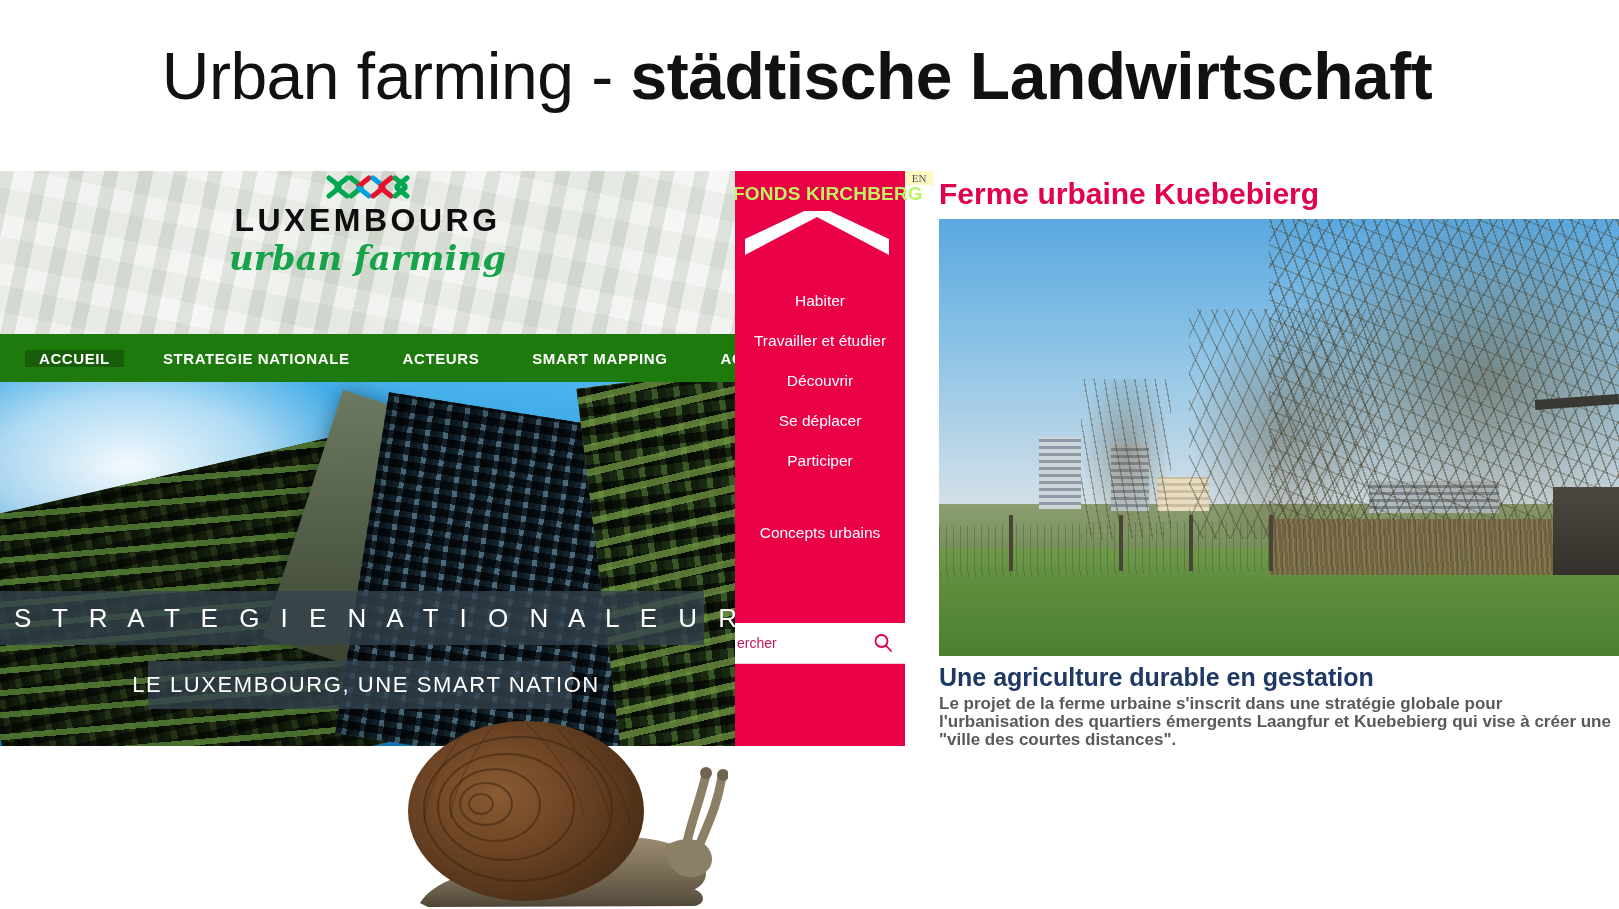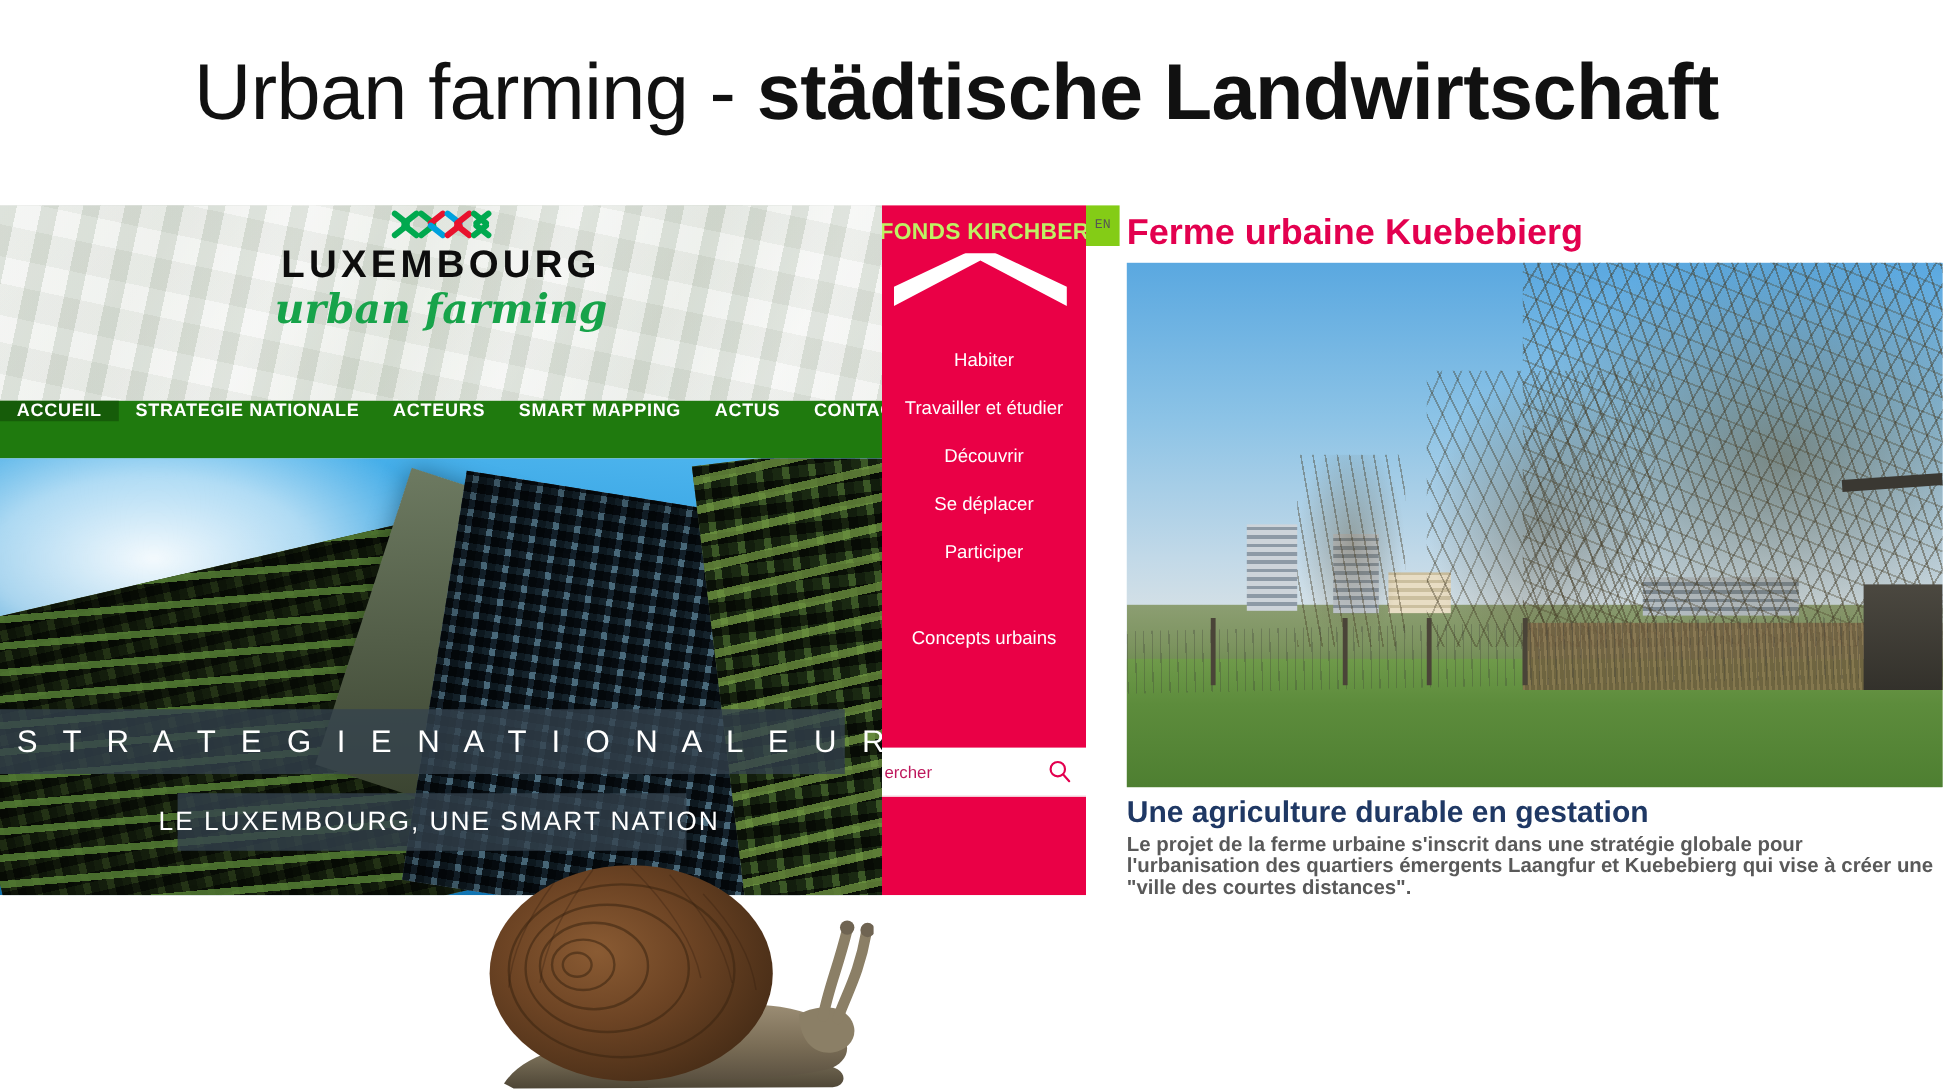--- a/index.html
+++ b/index.html
@@ -55,21 +55,21 @@
   }
   .uf-sub{
     font-family:"DejaVu Serif",serif;
     font-style:italic;font-weight:700;font-size:34px;color:#17a34a;line-height:42px;
     letter-spacing:0px;
   }
 
   
   .uf-nav{
     position:absolute;left:0;top:163px;width:735px;height:48px;
-    background:#1f7a0e; display:flex;align-items:flex-start;
+    background:#1f7a0e; display:flex;align-items:center;gap:25px;
   }
   .uf-nav .item{
     display:flex;align-items:center;justify-content:center;
     padding:0 14px;
     font-family:"Liberation Sans Narrow","Liberation Sans",sans-serif;
     font-weight:700;font-size:15px;letter-spacing:.6px;color:#ffffff;
     text-transform:uppercase;white-space:nowrap;
   }
   .uf-nav .item.active{background:#165c09;}
   .uf-nav .spacer-l{width:62px;}
@@ -180,23 +180,23 @@
     background:#ffffff;display:flex;align-items:center;
     border-bottom:1px solid #f3c9d5;
   }
   .fk-search .ph{
     font-family:"Liberation Sans",sans-serif;font-size:14px;color:#be185d;
     padding-left:2px;flex:1;white-space:nowrap;overflow:hidden;
   }
   .fk-search .mg{padding-right:12px;display:flex;align-items:center;}
 
   .fk-en{
-    position:absolute;left:170px;top:0;width:28px;height:34px;
-    background:#84cc16;display:flex;align-items:center;justify-content:center;
-    font-family:Liberation Mono, monospace;font-size:11px;color:#555555;
+    position:absolute;left:170px;top:0;width:28px;height:14px;
+    background:#fef9c3;display:flex;align-items:center;justify-content:center;
+    font-family:Liberation Serif, serif;font-size:11px;color:#555555;
   }
   .fk-title{
     position:absolute;left:204px;top:6px;
     font-family:"Liberation Sans Narrow","Liberation Sans",sans-serif;
     font-weight:700;font-size:30px;color:#e3004f;white-space:nowrap;
   }
   .fk-photo{
     position:absolute;left:204px;top:48px;width:680px;height:437px;overflow:hidden;
     background:linear-gradient(#6fb5e8 0%,#9ccbea 42%,#c5dcea 60%,#bcd3df 72%,#7fa45e 80%,#53893a 100%);
   }

